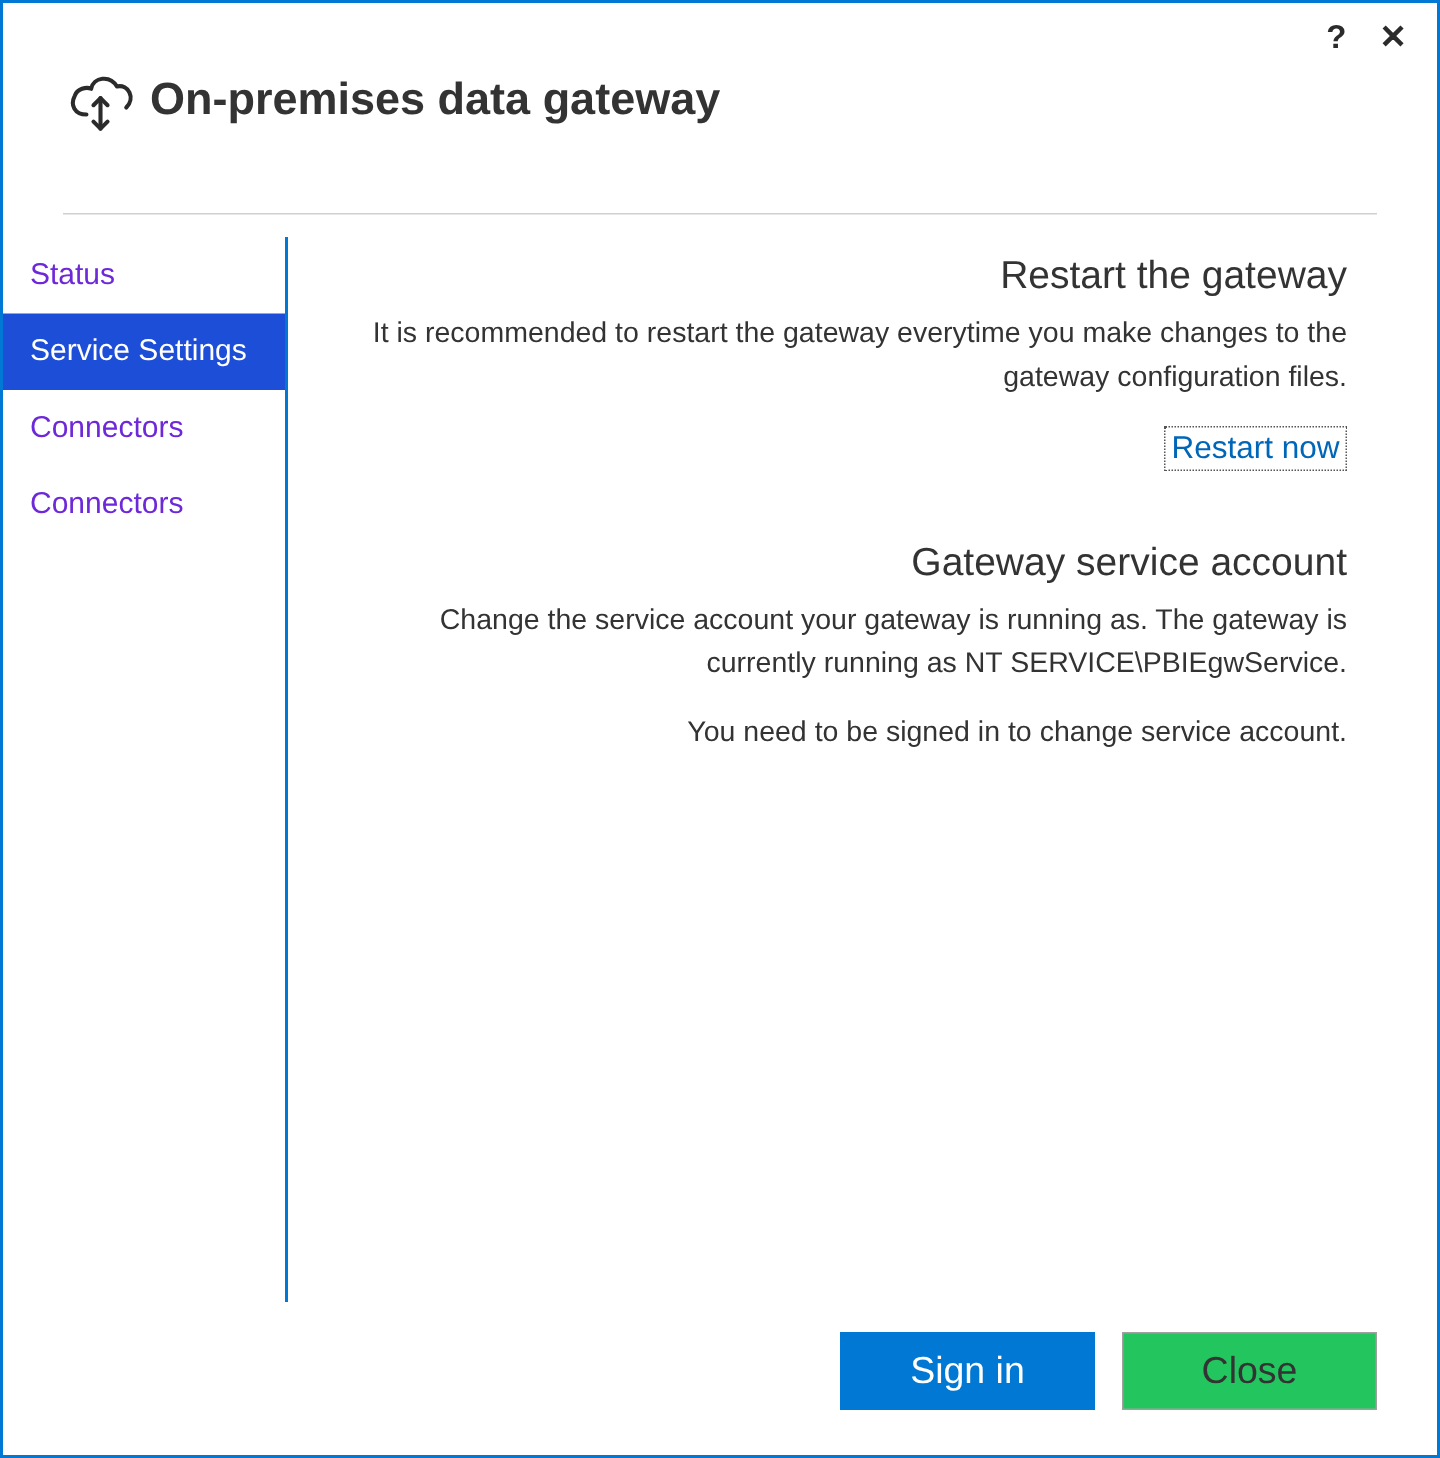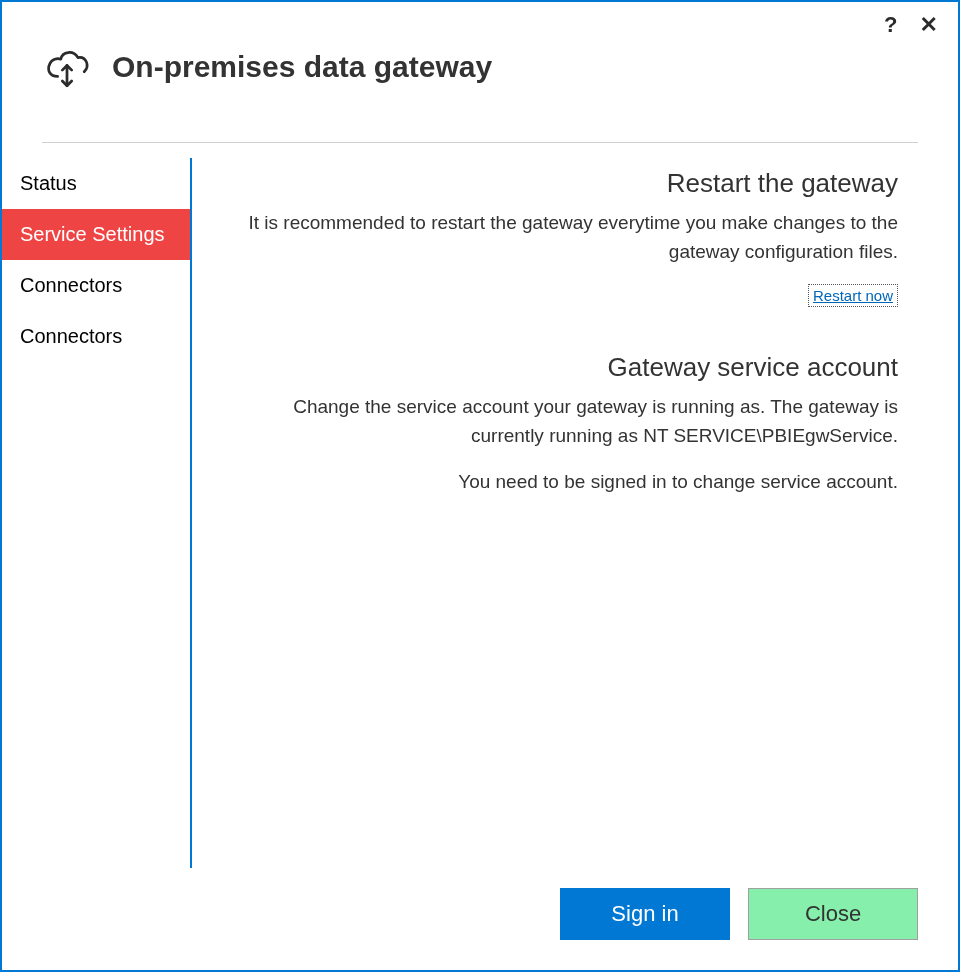--- a/index.html
+++ b/index.html
@@ -39,21 +39,21 @@
     font-size: 22px;
     font-weight: 700;
     line-height: 1;
     cursor: pointer;
     color: #2b2b2b;
   }
 
   .header {
     display: flex;
     align-items: center;
-    gap: 20px;
+    gap: 8px;
     padding: 0 40px 20px 40px;
     box-sizing: border-box;
   }
   .header .icon {
     width: 50px;
     height: 50px;
     flex: 0 0 50px;
   }
   .header h1 {
     margin: 0;
@@ -80,26 +80,26 @@
   .sidebar {
     width: 190px;
     flex: 0 0 190px;
     border-right: 2px solid #0078d4;
     box-sizing: border-box;
     padding-top: 0;
   }
   .sidebar .item {
     padding: 14px 18px;
     font-size: 20px;
-    color: #000000;
+    color: #6d28d9;
     cursor: pointer;
     box-sizing: border-box;
   }
   .sidebar .item.active {
-    background: #ef4444;
+    background: #1d4ed8;
     color: #ffffff;
   }
 
   .content {
     flex: 1 1 auto;
     padding: 10px 20px 10px 30px;
     box-sizing: border-box;
     overflow: auto;
     text-align: right;
   }
@@ -111,56 +111,55 @@
   }
   .content p {
     margin: 0 0 18px 0;
     font-size: 19px;
     line-height: 1.5;
     color: #333333;
   }
   .link-dotted {
     display: inline-block;
     color: #0066b8;
-    text-decoration: underline;
-    font-size: 15px;
+    font-size: 21px;
     padding: 2px 4px;
     border: 1px dotted #555555;
     margin-bottom: 30px;
     cursor: pointer;
   }
   .section2 {
     margin-top: 15px;
   }
 
   
   .footer {
     display: flex;
     justify-content: flex-end;
     gap: 18px;
     padding: 20px 40px 30px 40px;
     box-sizing: border-box;
   }
   .btn {
     min-width: 170px;
     height: 52px;
-    font-size: 22px;
+    font-size: 25px;
     display: flex;
     align-items: center;
     justify-content: center;
     cursor: pointer;
     box-sizing: border-box;
     border: 1px solid transparent;
   }
   .btn-primary {
     background: #0078d4;
     color: #ffffff;
   }
   .btn-secondary {
-    background: #86efac;
+    background: #22c55e;
     color: #333333;
     border: 1px solid #a0a0a0;
   }
 </style>
 </head>
 <body>
 
 <div class="window">
 
   <div class="titlebar">

